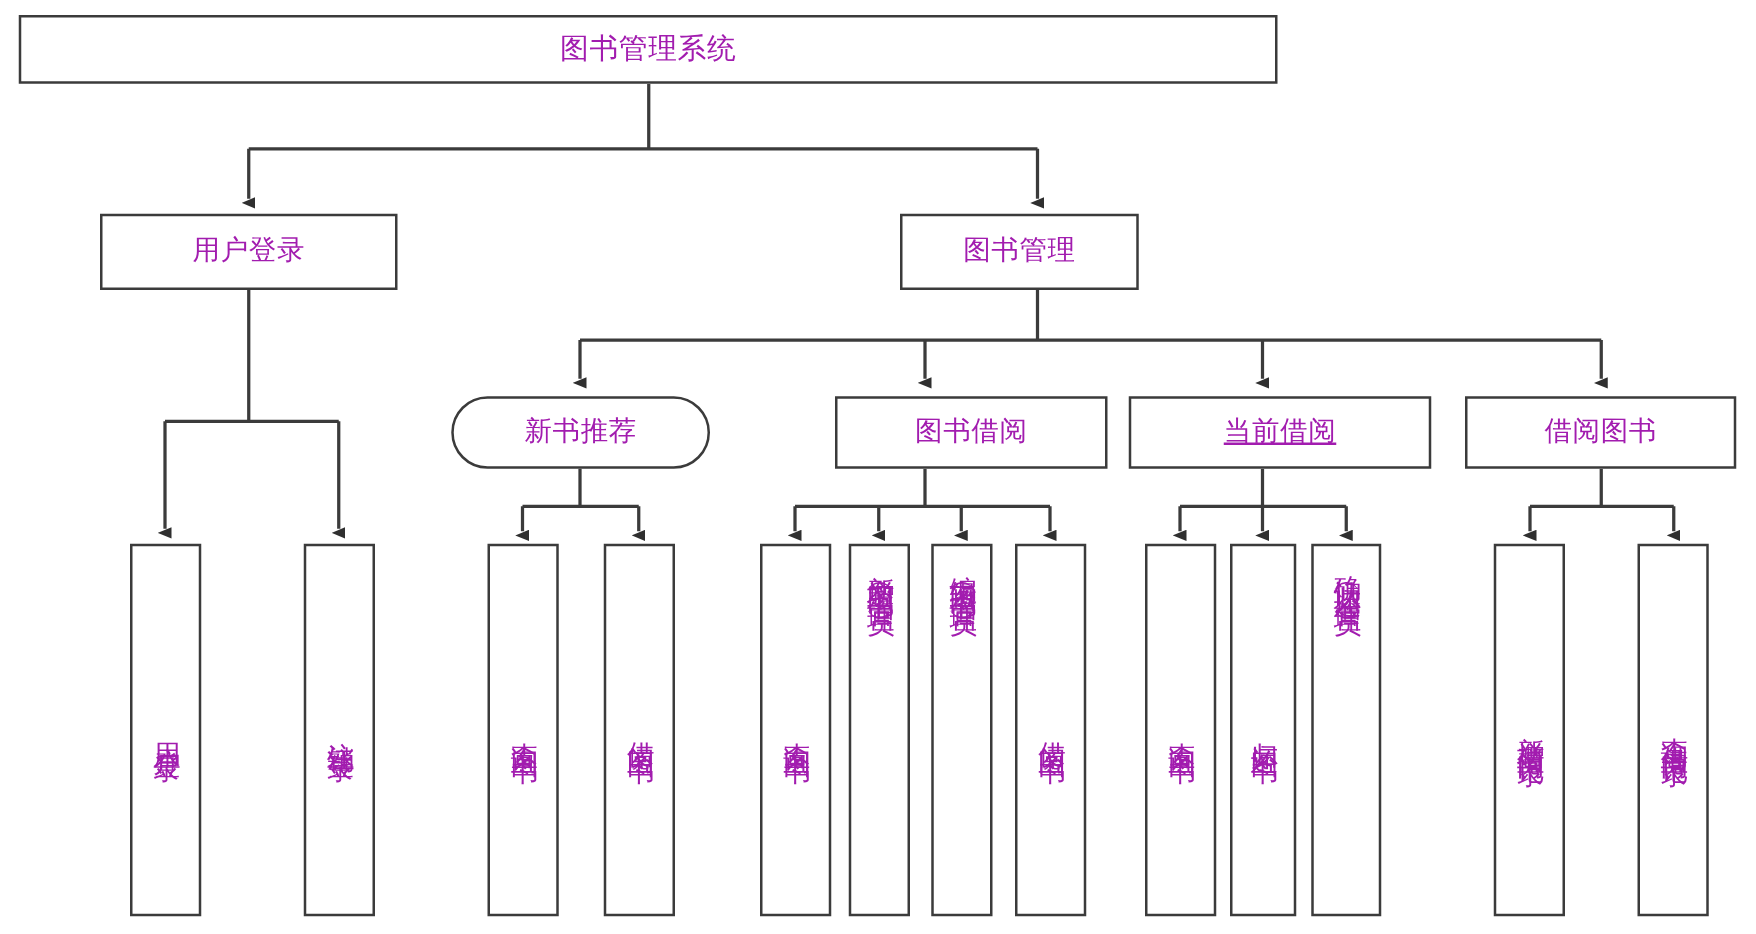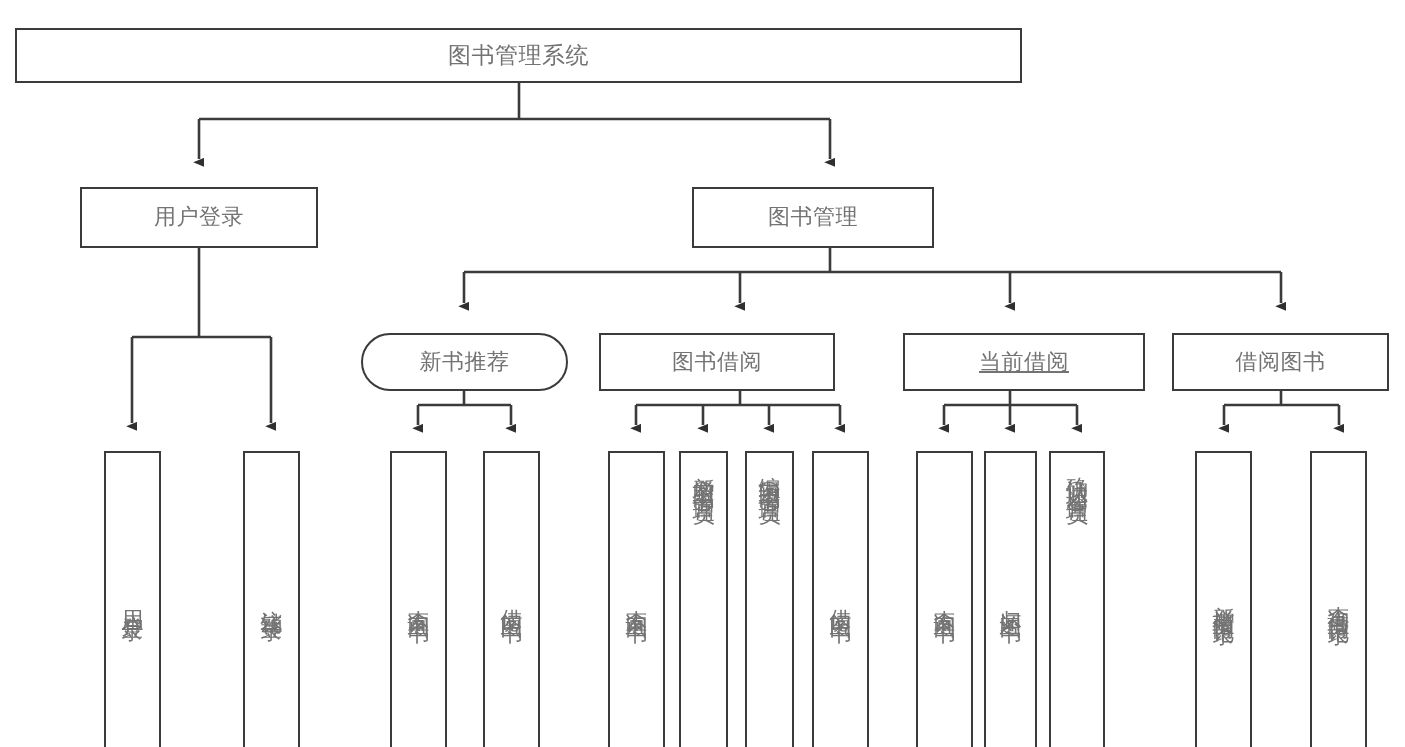--- a/index.html
+++ b/index.html
@@ -26,23 +26,22 @@
     height: 747px;
   }
   .node {
     position: absolute;
     box-sizing: border-box;
     background: #ffffff;
     border: 2.4px solid #3b3b3b;
     display: flex;
     align-items: center;
     justify-content: center;
-    color: #737373;
+    color: #a21caf;
     z-index: 3;
-    margin-top: 16px;
   }
   .node .node-label {
     display: block;
     text-align: center;
     line-height: 1.12;
     letter-spacing: 0.5px;
     white-space: nowrap;
   }
   
   .node.h .node-label {
@@ -138,29 +137,29 @@
   </svg>
 
   <div class="node h root" style="left:15px; top:12px; width:1007px; height:55px;">
     <span class="node-label">图书管理系统</span>
   </div>
 
   <div class="node h" style="left:80px; top:171px; width:238px; height:61px;">
     <span class="node-label">用户登录</span>
   </div>
 
-  <div class="node h" style="left:692px; top:171px; width:242px; height:61px;align-items:center;">
+  <div class="node h" style="left:720px; top:171px; width:191px; height:61px;align-items:center;">
     <span class="node-label">图书管理</span>
   </div>
 
   <div class="node h" style="left:361px; top:317px; width:207px; height:58px;border-radius:29px;">
     <span class="node-label">新书推荐</span>
   </div>
 
-  <div class="node h" style="left:599px; top:317px; width:236px; height:58px;">
+  <div class="node h" style="left:668px; top:317px; width:218px; height:58px;">
     <span class="node-label">图书借阅</span>
   </div>
 
   <div class="node h" style="left:903px; top:317px; width:242px; height:58px;text-decoration:underline;">
     <span class="node-label">当前借阅</span>
   </div>
 
   <div class="node h" style="left:1172px; top:317px; width:217px; height:58px;">
     <span class="node-label">借阅图书</span>
   </div>

